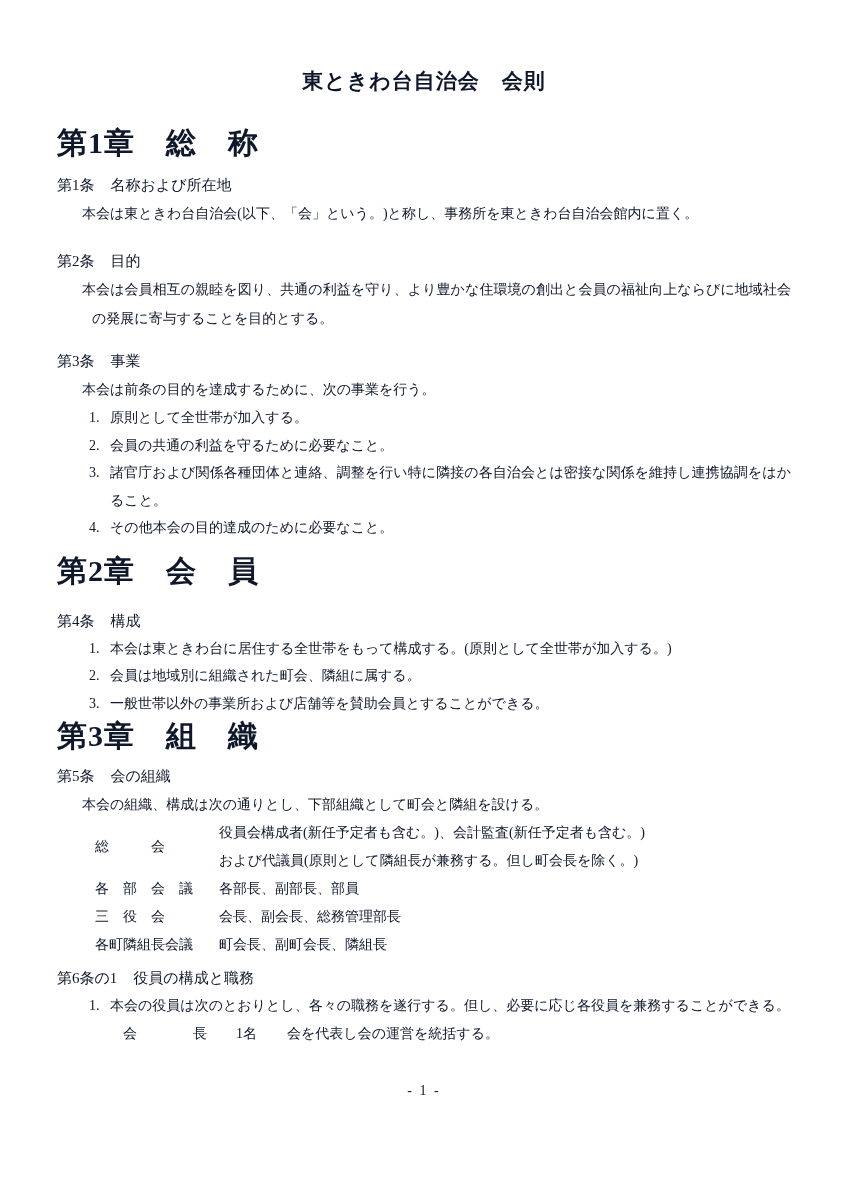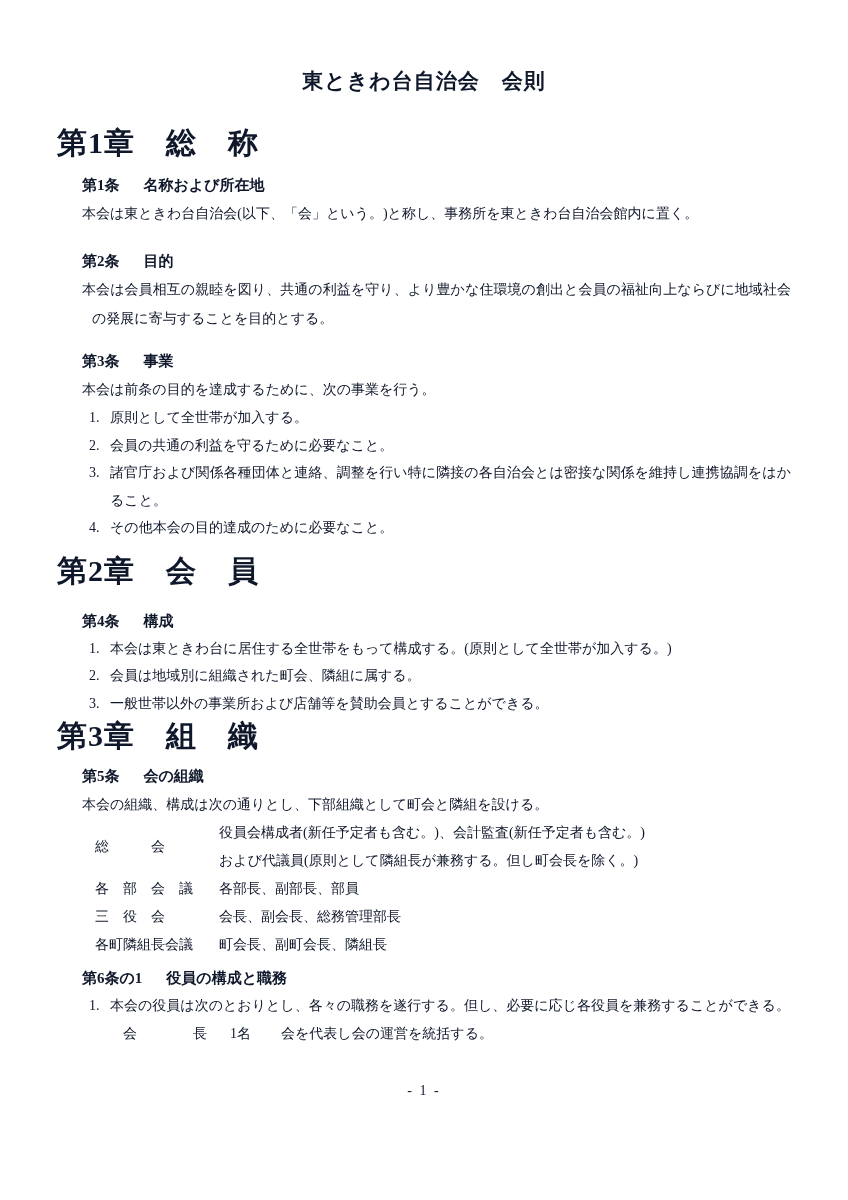--- a/index.html
+++ b/index.html
@@ -37,25 +37,24 @@
   .chapter.ch2 { margin-bottom: 20px; }
   .chapter.ch3 { margin-bottom: 10px; }
   .article { margin: 0; }
   .article.a1 { margin-bottom: 20px; }
   .article.a2 { margin-bottom: 15px; }
   .article.a3 { margin-bottom: 12px; }
   .article.a4 { margin-bottom: 2px; }
   .article.a5 { margin-bottom: 6px; }
   .art-head {
     display: flex;
-    gap: 24px;
+    gap: 16px;
     font-size: 15px;
-    font-weight: bold;
+    font-weight: normal;
     line-height: 27px;
-    margin-left: 25px;
   }
   .body {
     margin: 0 0 0 25px;
     padding-left: 10px;
     text-indent: -10px;
     line-height: 29px;
     text-align: justify;
   }
   .li {
     display: flex;
@@ -81,21 +80,21 @@
     width: 124px;
     white-space: pre;
   }
   .org-content { flex: 1; }
   .officer {
     display: flex;
     margin-left: 66px;
     line-height: 27px;
   }
   .officer-post { white-space: pre; }
-  .officer-count { margin-left: 23px; font-family: Liberation Serif, serif; }
+  .officer-count { margin-left: 29px; font-family: Liberation Serif, serif; }
   .officer-duty { margin-left: 30px; }
   .page-number {
     margin-top: 30px;
     text-align: center;
     line-height: 27px;
     letter-spacing: 2px;
   }
 </style>
 </head>
 <body>

